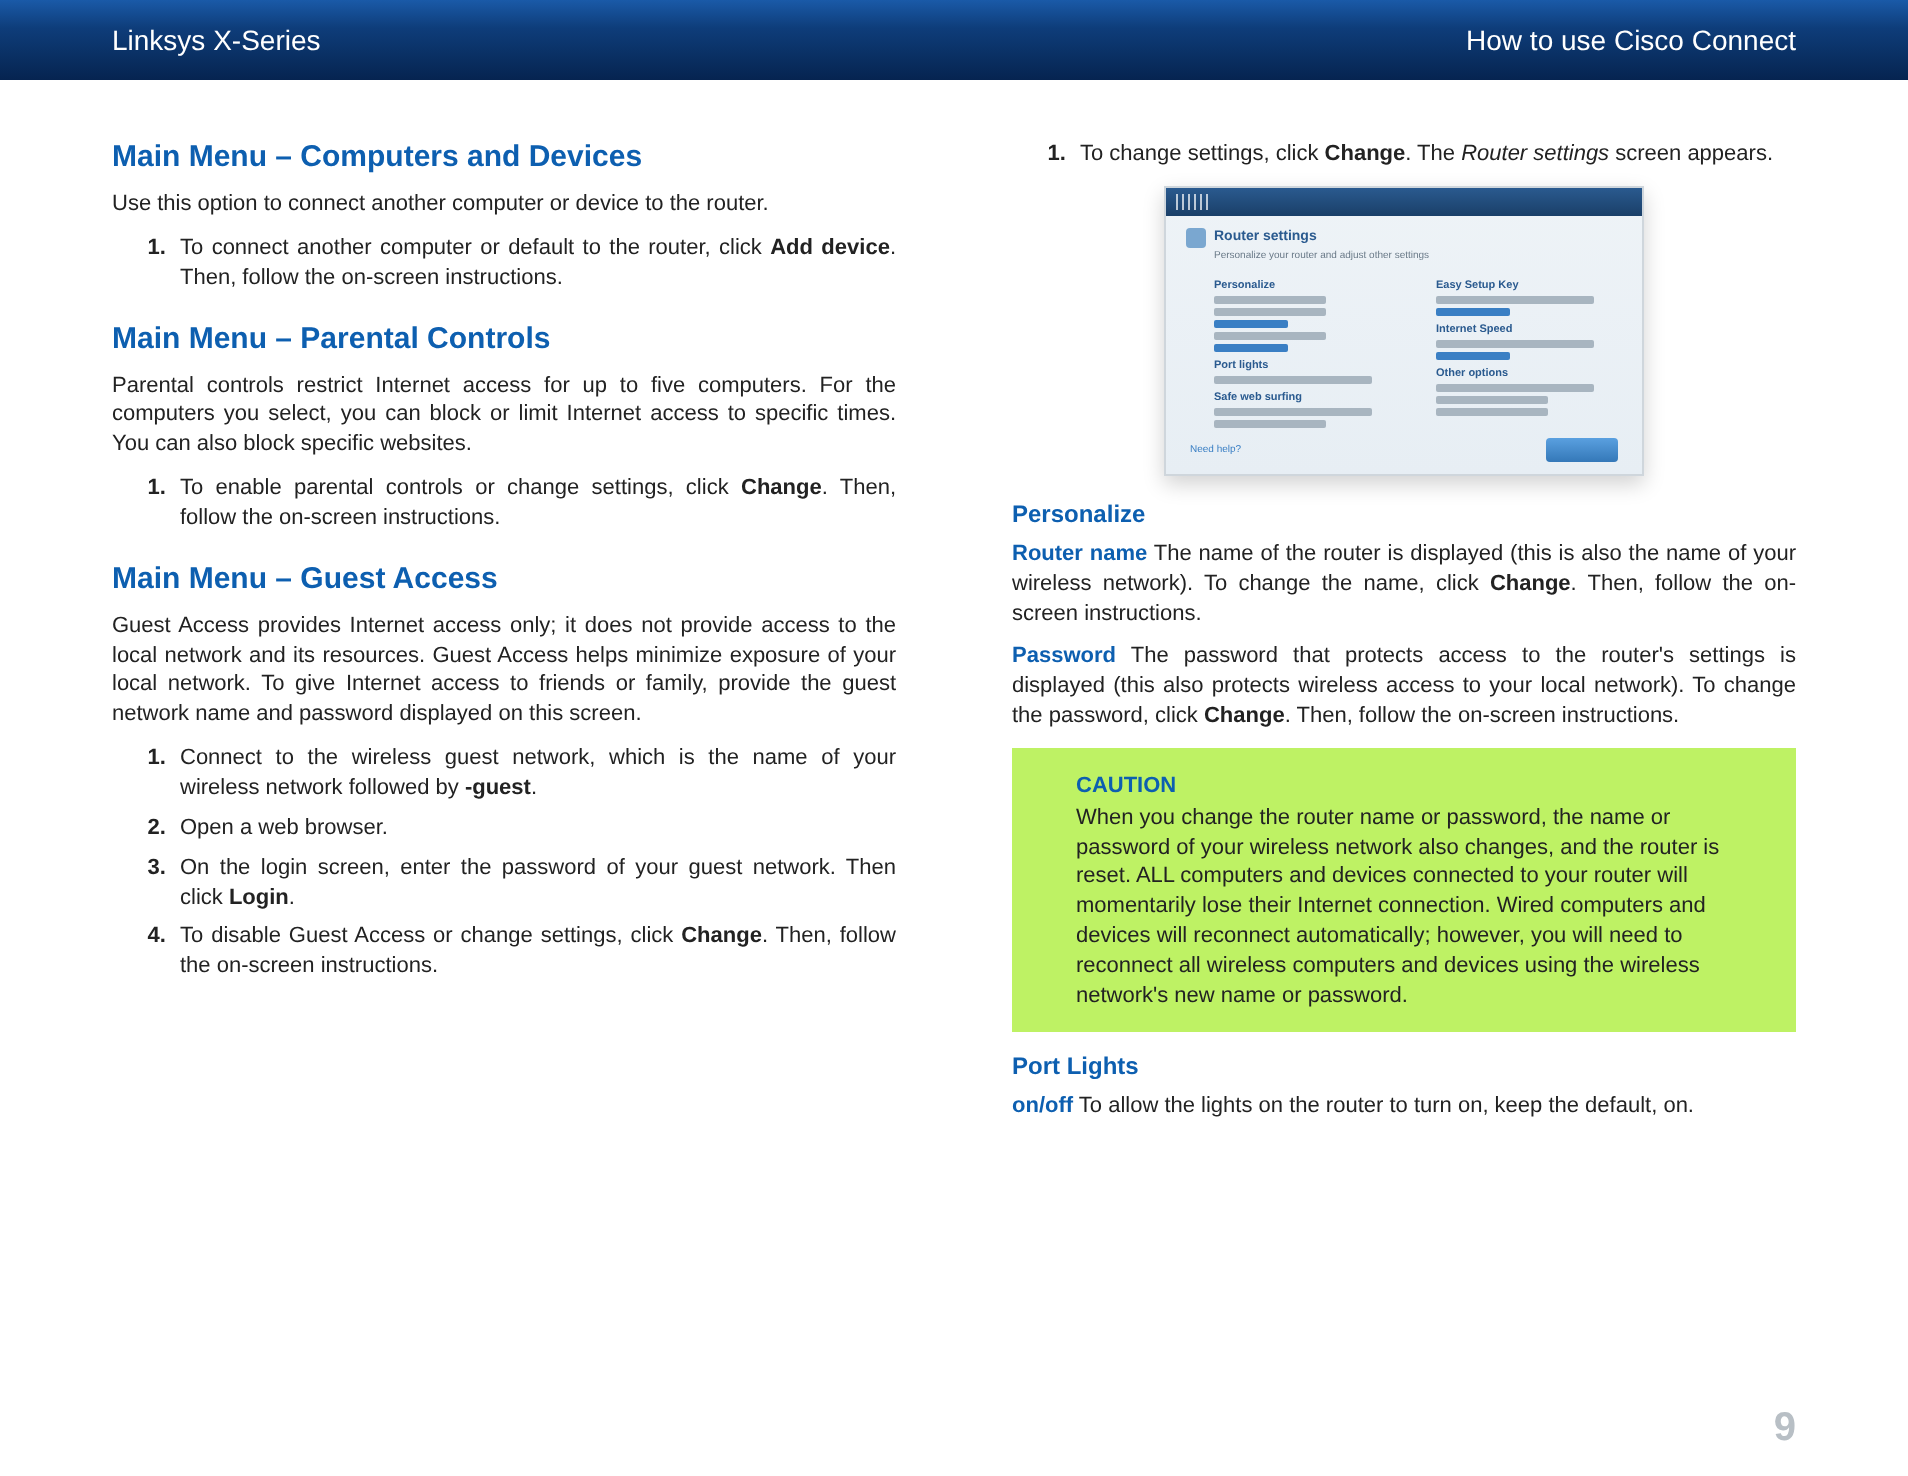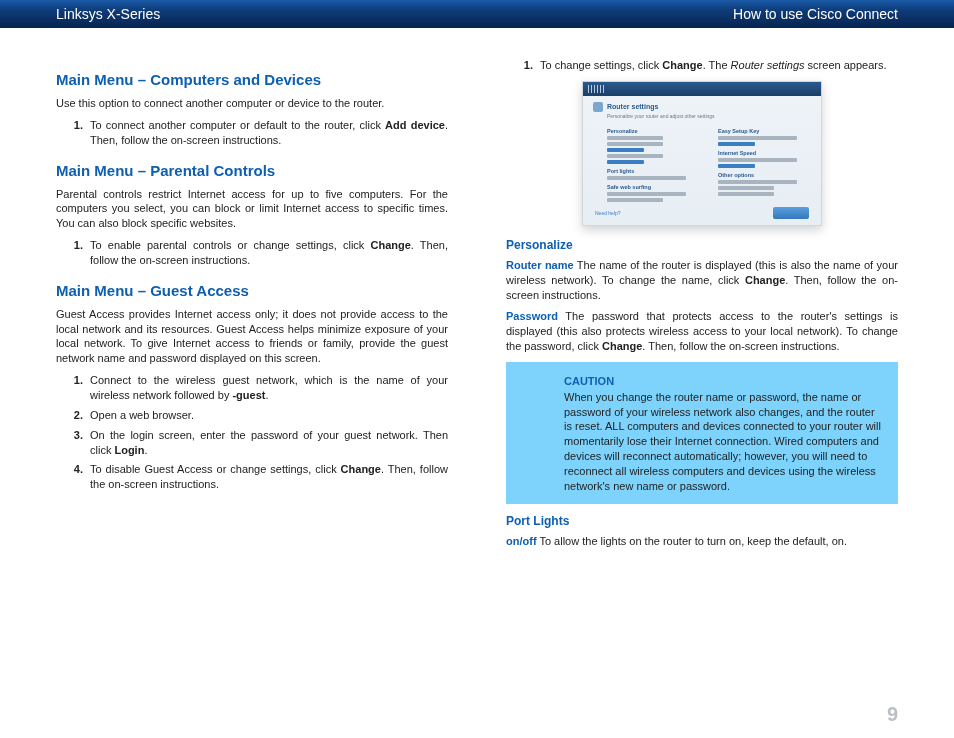--- a/index.html
+++ b/index.html
@@ -5,21 +5,21 @@
   * { box-sizing: border-box; margin: 0; padding: 0; }
   body {
     width: 954px;
     height: 738px;
     font-family: "Segoe UI", "Myriad Pro", Arial, sans-serif;
     background: #fff;
     position: relative;
     overflow: hidden;
   }
   .header {
-    height: 28px;
+    height: 40px;
     background: linear-gradient(to bottom, #1a5aa8 0%, #0e3d7a 35%, #062450 100%);
     color: #fff;
     display: flex;
     justify-content: space-between;
     align-items: center;
     padding: 0 56px;
     font-size: 14px;
   }
   .content {
     display: flex;
@@ -30,21 +30,21 @@
     flex: 1;
     min-width: 0;
   }
   .h2 {
     color: #0d5fb0;
     font-size: 15px;
     font-weight: 600;
     margin-bottom: 8px;
     margin-top: 14px;
   }
-  .h2:first-child { margin-top: 13px; }
+  .h2:first-child { margin-top: 0; }
   .h3 {
     color: #0d5fb0;
     font-size: 12px;
     font-weight: 700;
     margin: 10px 0 6px 0;
   }
   .p {
     font-size: 11px;
     line-height: 1.35;
     color: #222;
@@ -62,22 +62,22 @@
     color: #222;
     margin-bottom: 5px;
     text-align: justify;
     padding-left: 4px;
   }
   ol li::marker { font-weight: 700; }
   .bold { font-weight: 700; }
   .ital { font-style: italic; }
   .blue-bold { color: #0d5fb0; font-weight: 700; }
   .caution-box {
-    background: #7dd3fc;
-    padding: 12px 14px 10px 58px;
+    background: #bef264;
+    padding: 12px 14px 10px 32px;
     margin: 8px 0;
     font-size: 11px;
     line-height: 1.35;
     color: #222;
   }
   .caution-title {
     color: #0d5fb0;
     font-weight: 700;
     font-size: 11px;
     display: block;

